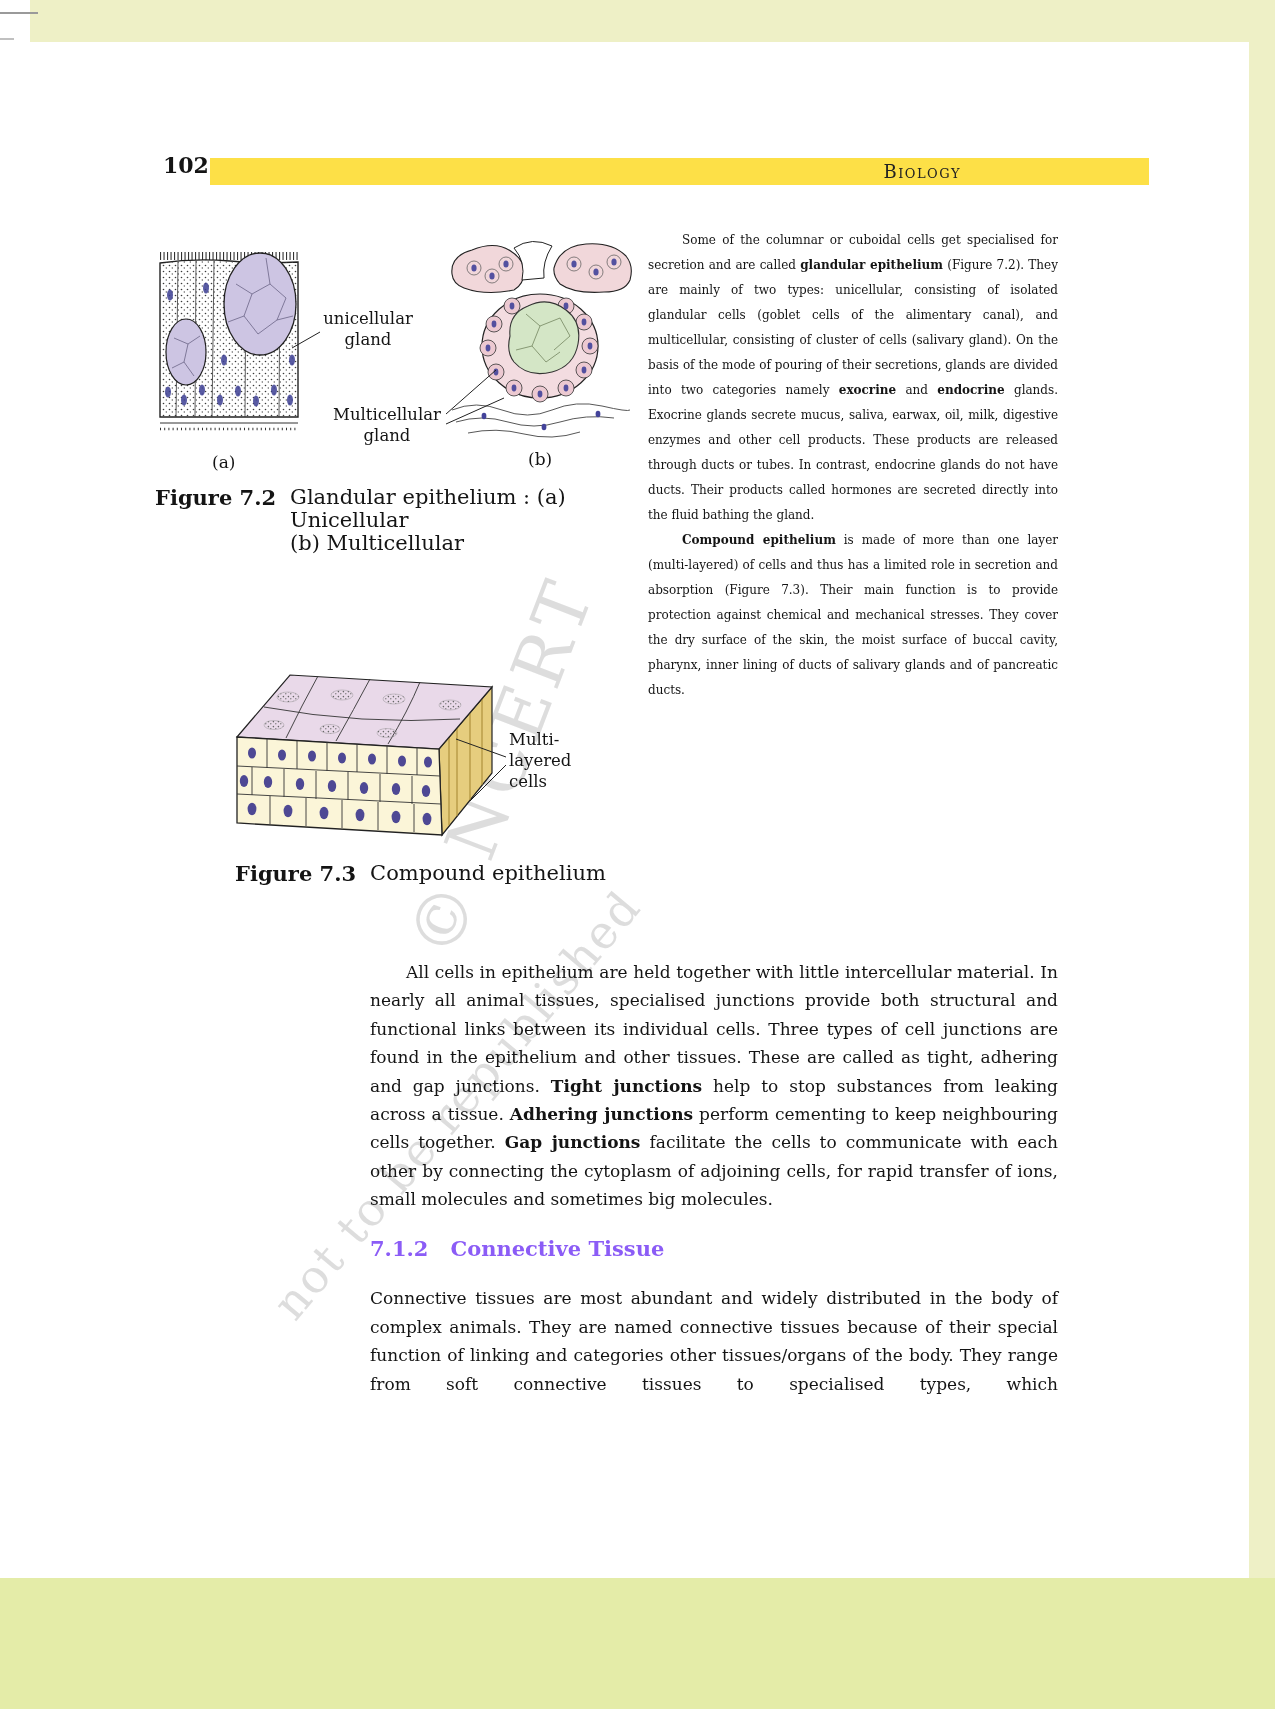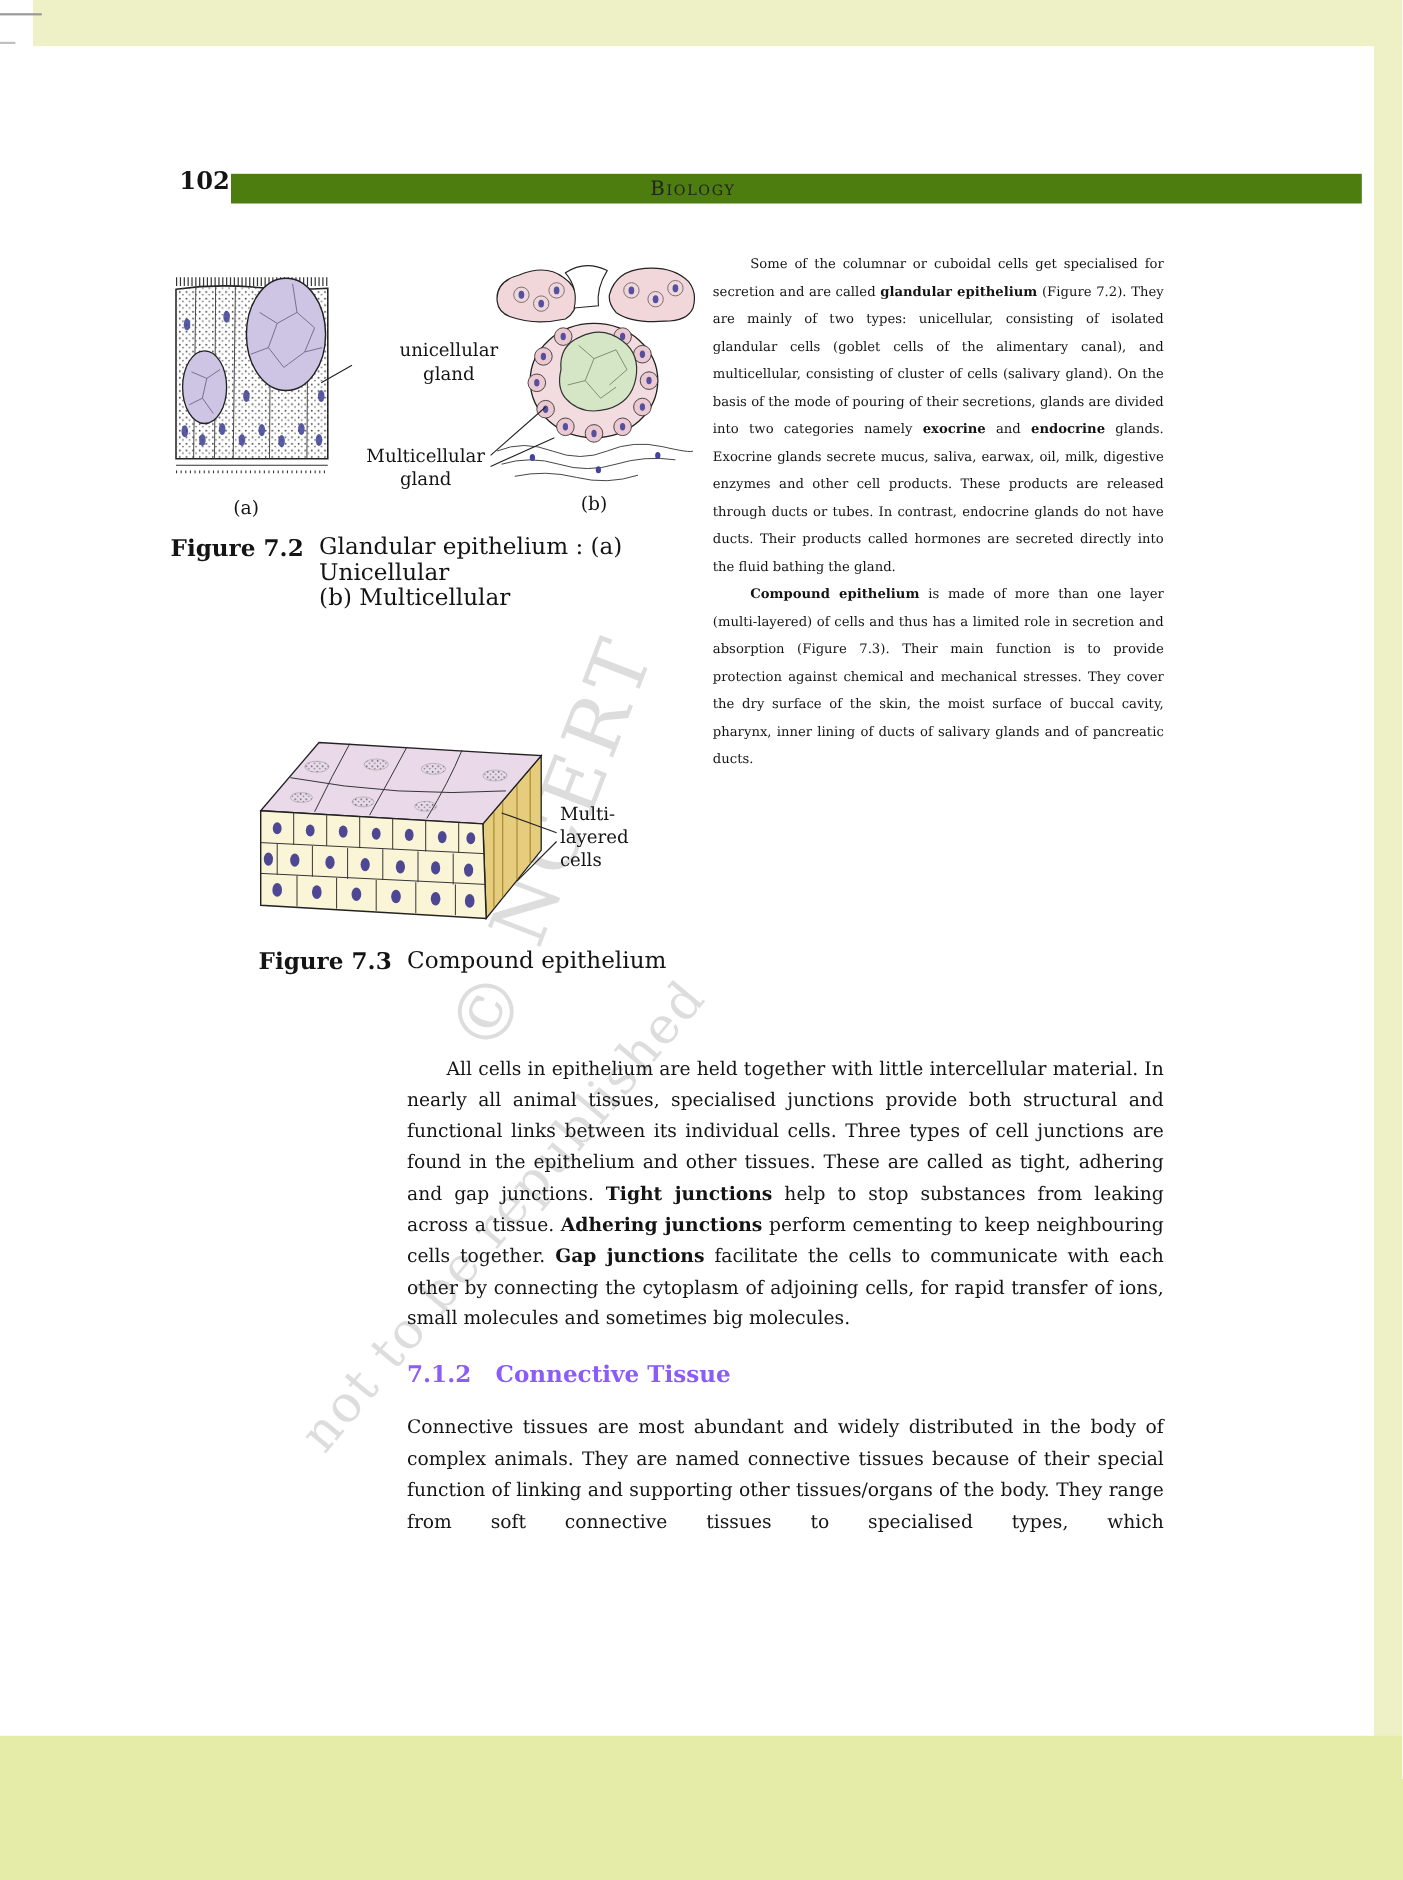--- a/index.html
+++ b/index.html
@@ -16,31 +16,31 @@
   .crop-h1 { left:0; top:12px; width:38px; height:2px; }
   .crop-h2 { left:0; top:38px; width:14px; height:2px; background:#c0c0c0; }
 
   
   .wm { position:absolute; color:#c2c2c2; opacity:0.55; pointer-events:none; white-space:nowrap; }
   .wm1 { left:392px; top:938px; font-size:70px; letter-spacing:6px; transform:rotate(-69deg); transform-origin:0 0; }
   .wm2 { left:262px; top:1295px; font-size:46px; letter-spacing:2px; transform:rotate(-50deg); transform-origin:0 0; }
 
   
   .page-num { position:absolute; left:163px; top:152px; font-size:22px; font-weight:bold; }
-  .header-band { position:absolute; left:210px; top:158px; width:1028px; height:27px; background:#4d7c0f;
-    display:flex; align-items:center; justify-content:center; padding-right:188px; }
+  .header-band { position:absolute; left:210px; top:158px; width:939px; height:27px; background:#fde047;
+    display:flex; align-items:center; justify-content:flex-end; padding-right:188px; }
   .journal { font-variant:small-caps; font-size:18px; letter-spacing:1.5px; color:#222; }
 
   
   .fig72 { position:absolute; left:148px; top:228px; width:488px; height:255px; }
   .figa { position:absolute; left:2px; top:12px; width:158px; height:205px; }
   .figb { position:absolute; left:300px; top:6px; width:185px; height:210px; }
   .fig72-leaders, .fig73-leaders { position:absolute; left:0; top:0; }
   .fig-label { position:absolute; font-size:16.5px; line-height:21px; white-space:pre-line; }
-  .lbl-uni { left:170px; top:80px; width:100px; text-align:center;margin-left:40px; }
+  .lbl-uni { left:170px; top:80px; width:100px; text-align:center; }
   .lbl-multi { left:180px; top:176px; width:118px; text-align:center; }
   .sub { position:absolute; font-size:17px; }
   .sub-a { left:64px; top:224px; }
   .sub-b { left:380px; top:221px; }
 
   
   .cap { position:absolute; display:flex; gap:14px; font-size:21px; line-height:23px; }
   .cap b { flex:0 0 auto; }
   .cap .pre { white-space:pre-line; }
   .cap72 { left:155px; top:486px; width:480px; }
@@ -302,16 +302,16 @@
     <span class="pre">Compound epithelium</span>
   </div>
 
   <div class="para-junctions"><span>All cells in epithelium are held together with little intercellular material. In nearly all animal tissues, specialised junctions provide both structural and functional links between its individual cells. Three types of cell junctions are found in the epithelium and other tissues. These are called as tight, adhering and gap junctions. </span><b>Tight junctions</b><span> help to stop substances from leaking across a tissue. </span><b>Adhering junctions</b><span> perform cementing to keep neighbouring cells together. </span><b>Gap junctions</b><span> facilitate the cells to communicate with each other by connecting the cytoplasm of adjoining cells, for rapid transfer of ions, small molecules and sometimes big molecules.</span></div>
 
   <div class="section-head">
     <span>7.1.2</span>
     <span>Connective Tissue</span>
   </div>
 
-  <div class="para-connective"><span>Connective tissues are most abundant and widely distributed in the body of complex animals. They are named connective tissues because of their special function of linking and supporting other tissues/organs of the body. They range from soft connective tissues to specialised types, which</span></div>
+  <div class="para-connective"><span>Connective tissues are most abundant and widely distributed in the body of complex animals. They are named connective tissues because of their special function of linking and categories other tissues/organs of the body. They range from soft connective tissues to specialised types, which</span></div>
 
 
 </div>
 
 </body></html>

